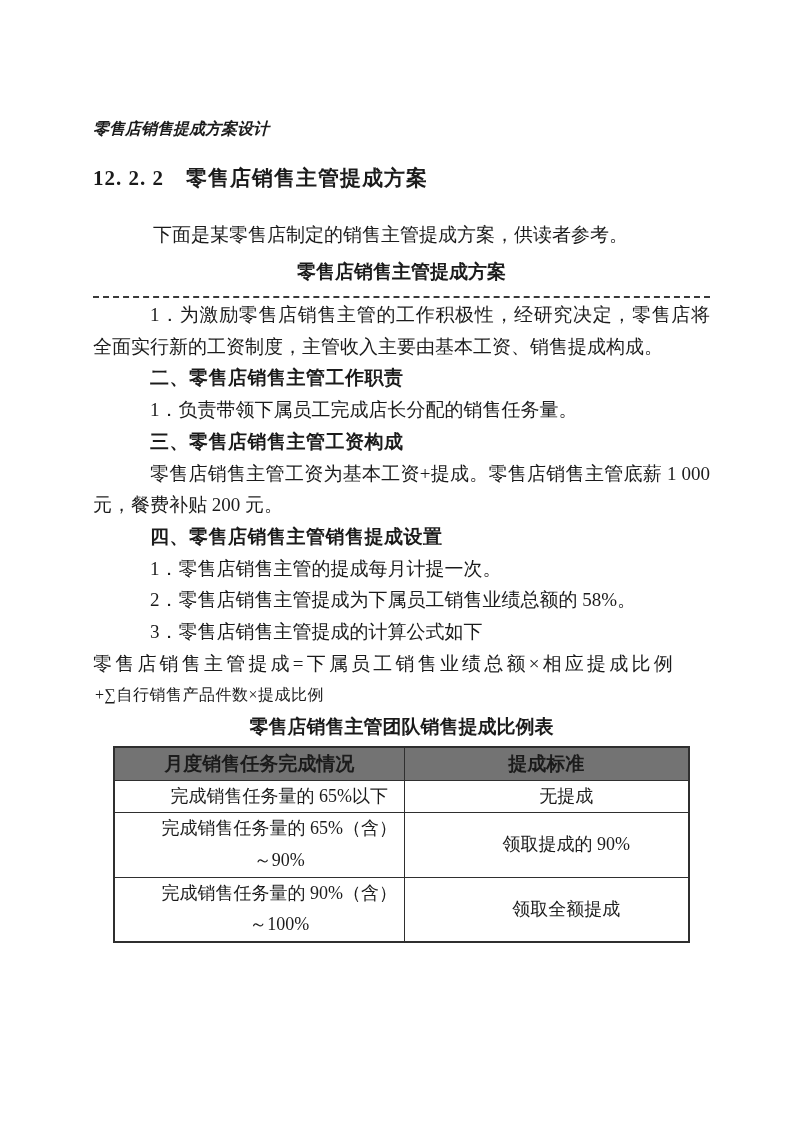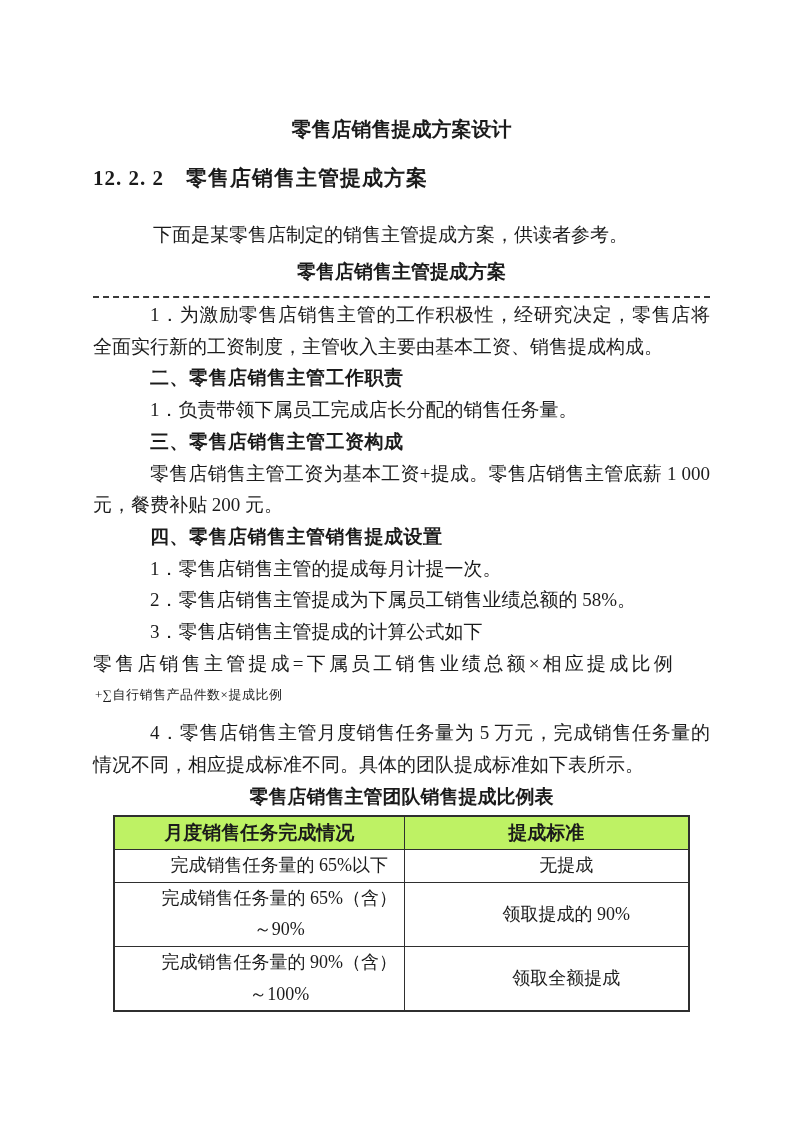--- a/index.html
+++ b/index.html
@@ -8,25 +8,25 @@
     width: 800px;
     height: 1131px;
     background: #ffffff;
     box-sizing: border-box;
     padding: 119px 90px 0 93px;
     font-family: "Liberation Serif", "DejaVu Serif", serif;
     color: #1b1b1b;
     overflow: hidden;
   }
   .doc-title {
-    text-align: center;
-    font-size: 20px;
+    font-size: 16px;
     font-weight: bold;
     line-height: 20px;
     margin: 0 0 28px 0;
+    font-style: italic;
   }
   .chapter-heading {
     font-size: 21px;
     font-weight: bold;
     line-height: 22px;
     margin: 0 0 32px 0;
     letter-spacing: 1px;
   }
   .intro {
     font-size: 19px;
@@ -58,21 +58,21 @@
     text-indent: 57px;
     letter-spacing: 0.5px;
   }
   .para { text-indent: 57px; }
   .formula-main {
     text-indent: 0;
     letter-spacing: 3.2px;
     white-space: nowrap;
   }
   .formula-sub {
-    font-size: 13px;
+    font-size: 16px;
     text-indent: 2px;
     letter-spacing: 0.5px;
   }
   .para-spaced { text-indent: 57px; margin-top: 6px !important; }
   .table-title {
     font-weight: bold;
     text-align: center;
     text-indent: 0;
   }
   table.rate-table {
@@ -83,21 +83,21 @@
     table-layout: fixed;
   }
   table.rate-table th, table.rate-table td {
     border: 1px solid #2f2f2f;
     text-align: center;
     vertical-align: middle;
     font-size: 18px;
     padding: 0;
   }
   table.rate-table th {
-    background: #bef264;
+    background: #737373;
     font-weight: bold;
     font-size: 19px;
     height: 31px;
   }
   table.rate-table td { height: 30px; padding-left: 40px; }
   col.c1 { width: 290px; }
   col.c2 { width: 285px; }
 </style>
 </head>
 <body>
@@ -125,21 +125,20 @@
     <p class="para">零售店销售主管工资为基本工资+提成。零售店销售主管底薪 1 000 元，餐费补贴 200 元。</p>
 
     <p class="sec-heading">四、零售店销售主管销售提成设置</p>
     <p class="para">1．零售店销售主管的提成每月计提一次。</p>
     <p class="para">2．零售店销售主管提成为下属员工销售业绩总额的 58%。</p>
     <p class="para">3．零售店销售主管提成的计算公式如下</p>
 
     <p class="formula-main">零售店销售主管提成=下属员工销售业绩总额×相应提成比例</p>
     <p class="formula-sub">+∑自行销售产品件数×提成比例</p>
 
-    <p class="para-spaced">4．零售店销售主管月度销售任务量为 5 万元，完成销售任务量的情况不同，相应提成标准不同。具体的团队提成标准如下表所示。</p>
 
     <p class="table-title">零售店销售主管团队销售提成比例表</p>
 
     <table class="rate-table">
       <colgroup>
           <col class="c1">
           <col class="c2">
         </colgroup>
       <thead>
         <tr>

